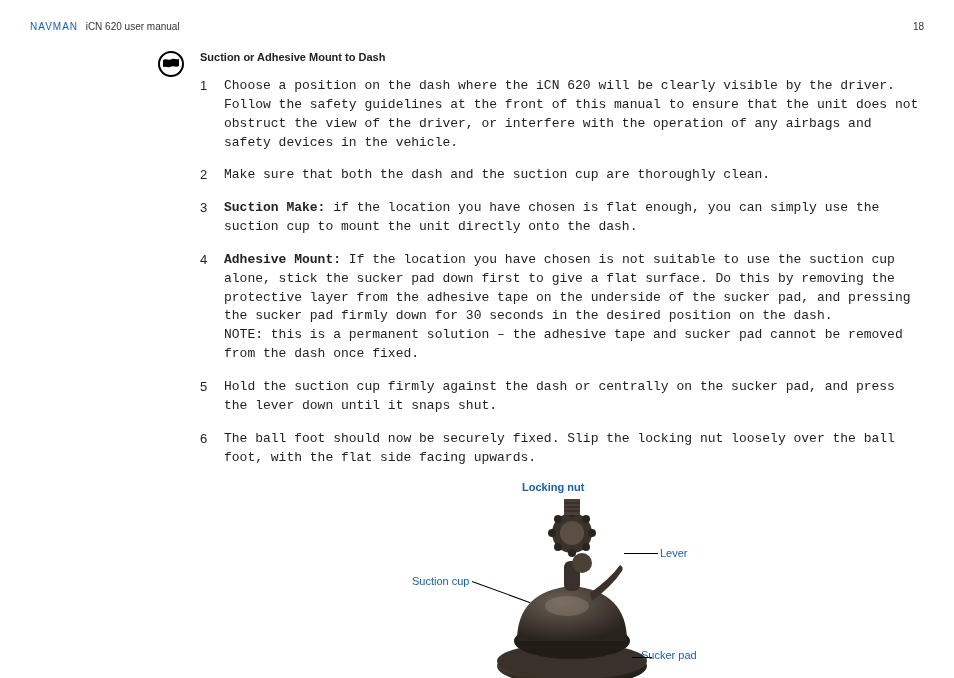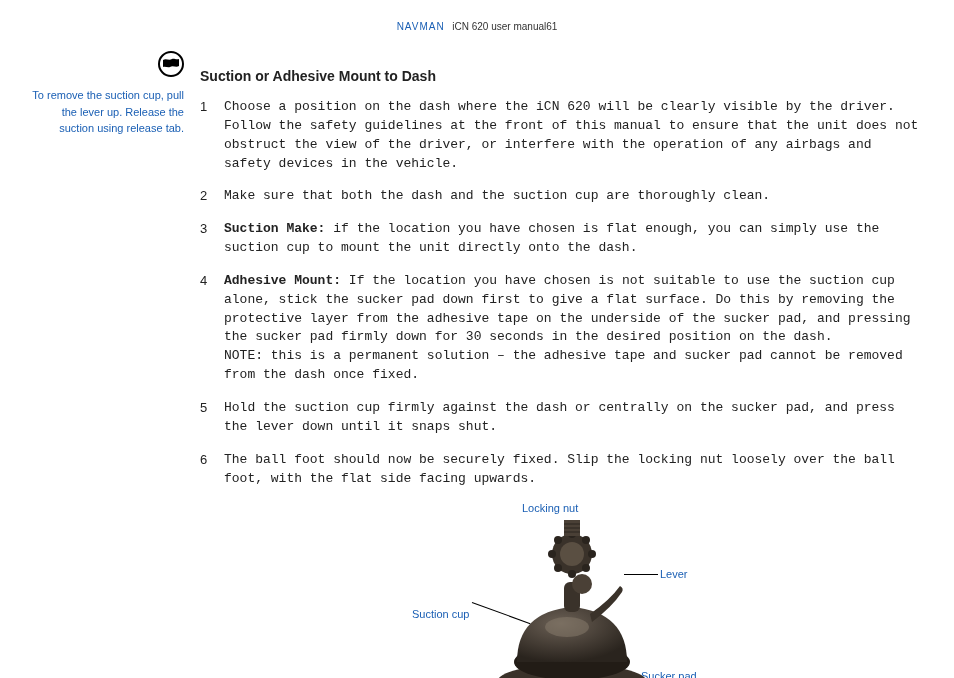--- a/index.html
+++ b/index.html
@@ -8,21 +8,21 @@
     font-size: 13px;
     color: #222;
     background: #fff;
     width: 954px;
     height: 678px;
     position: relative;
     padding: 18px 30px;
   }
   .header {
     display: flex;
-    justify-content: center;
+    justify-content: space-between;
     align-items: baseline;
     margin-bottom: 18px;
   }
   .brand { color: #1a5fb4; font-size: 10px; letter-spacing: 1px; }
   .manual-title { color: #333; font-size: 10px; margin-left: 4px; }
   .page-num { color: #333; font-size: 10px; }
   .content { display: flex; }
   .side { width: 160px; flex: 0 0 160px; position: relative; }
   .globe {
     position: absolute;
@@ -34,21 +34,21 @@
   }
   .side-note {
     color: #1a5fb4;
     font-size: 11px;
     text-align: right;
     margin-top: 36px;
     padding-right: 6px;
     line-height: 1.5;
   }
   .main { flex: 1; padding-left: 10px; }
-  .section-title { font-weight: bold; font-size: 14px; margin-bottom: 14px; margin-top: 17px; }
+  .section-title { font-weight: bold; font-size: 11px; margin-bottom: 14px; margin-top: 0; }
   ol.steps { list-style: none; }
   ol.steps li { display: flex; margin-bottom: 14px; line-height: 1.45; }
   .num { width: 24px; flex: 0 0 24px; }
   .step-body { flex: 1; font-family: Liberation Mono, monospace; }
   .figure {
     position: relative;
     width: 380px;
     height: 220px;
     margin: 8px auto 0;
   }
@@ -57,31 +57,30 @@
   .mount-svg { position: absolute; left: 110px; top: 10px; }
 </style>
 </head>
 <body>
 
 <div class="header">
   <div>
     <span class="brand">NAVMAN</span>
     <span class="manual-title">iCN 620 user manual</span>
   </div>
-  <div class="page-num">61</div>
+  <div class="page-num">18</div>
 </div>
 
 <div class="content">
   <div class="side">
     <div class="globe">
       <svg width="20" height="20" viewBox="0 0 20 20">
         <path d="M2 6 C5 4, 8 7, 11 5 C13 4, 15 6, 18 5 L18 12 C15 14, 12 11, 9 13 C7 14, 4 12, 2 13 Z" fill="#000"></path>
       </svg>
     </div>
-    <div class="side-note">To remove the suction cup, pull the lever up. Release the suction using release tab.</div>
   </div>
 
   <div class="main">
     <div class="section-title">Suction or Adhesive Mount to Dash</div>
 
     <ol class="steps">
       <li>
         <div class="num">1</div>
         <div class="step-body"><b></b><span>Choose a position on the dash where the iCN 620 will be clearly visible by the driver. Follow the safety guidelines at the front of this manual to ensure that the unit does not obstruct the view of the driver, or interfere with the operation of any airbags and safety devices in the vehicle.</span></div>
       </li>
@@ -147,23 +146,23 @@
               <circle cx="-14" cy="-14" r="4"></circle>
           </g>
 
           <rect x="-8" y="-34" width="16" height="16" fill="#4a4036"></rect>
           <line x1="-8" y1="-30" x2="8" y2="-30" stroke="#2a241e"></line>
           <line x1="-8" y1="-26" x2="8" y2="-26" stroke="#2a241e"></line>
           <line x1="-8" y1="-22" x2="8" y2="-22" stroke="#2a241e"></line>
         </g>
       </svg>
 
-      <div class="label" style="left:150px; top:0;">Locking nut</div>
+      <div class="label" style="left:150px; top:0;font-weight:bold;">Locking nut</div>
       <div class="label" style="left:288px; top:66px;">Lever</div>
-      <div class="label" style="left:40px; top:106px;">Suction cup</div>
+      <div class="label" style="left:40px; top:94px;">Suction cup</div>
       <div class="label" style="left:269px; top:168px;">Sucker pad</div>
 
       <div class="line" style="left:100px; top:100px; width:62px; transform:rotate(20deg);"></div>
       <div class="line" style="left:252px; top:72px; width:34px;"></div>
       <div class="line" style="left:260px; top:176px; width:20px;"></div>
     </div>
   </div>
 </div>
 
 </body></html>

